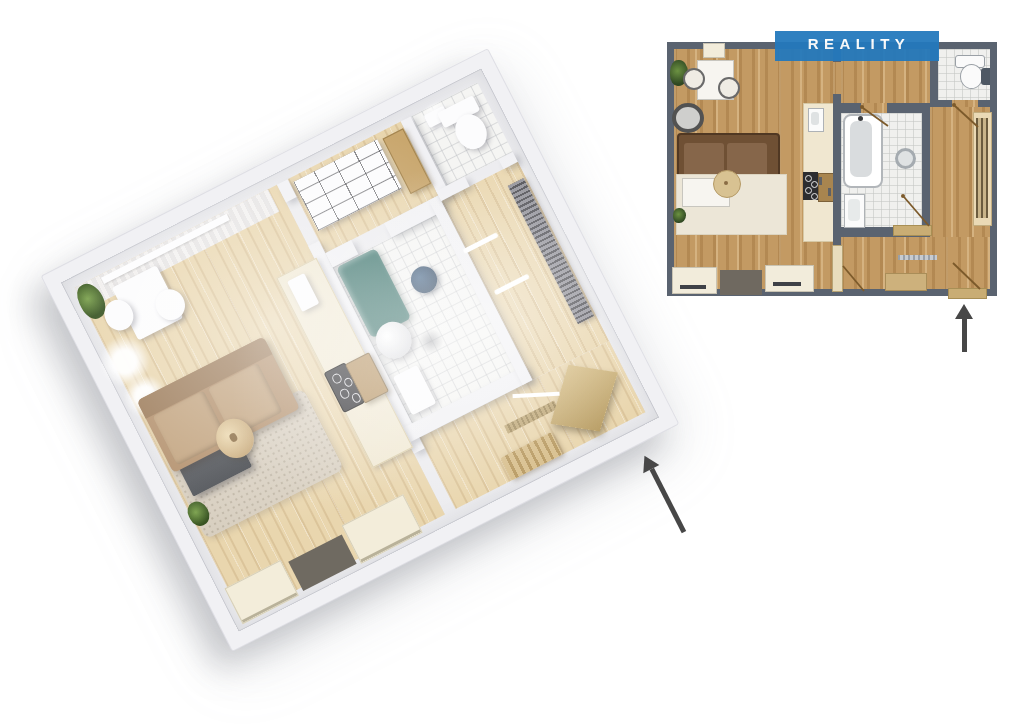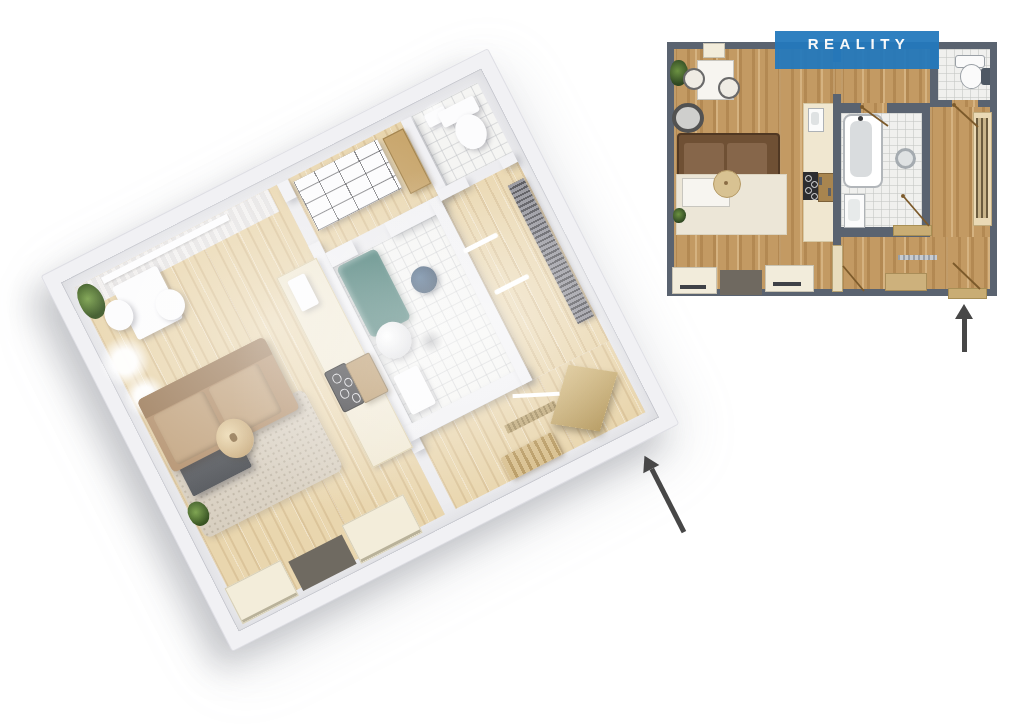--- a/index.html
+++ b/index.html
@@ -53,21 +53,21 @@
   .wall2{background:var(--wall-2d,#5a6370);}
   .box-w{background:#f7f5f0;border:1px solid #c8c6bf;}
   .win2{background:#f2ecdb;border:1px solid #c9c3b2;}
   .plant2d{background:radial-gradient(circle at 42% 42%,#6c9242,#2f4722 72%);border-radius:48% 52% 55% 45%;}
   .svg-overlay{position:absolute;left:0;top:0;pointer-events:none;}
 
   
   .logo{position:absolute;left:108px;top:-11px;width:164px;text-align:center;}
   .logo-mm{font-size:66px;font-weight:bold;letter-spacing:-5px;line-height:51px;height:52px;
     color:var(--logo-red,#d02129);opacity:.93;}
-  .logo-banner{height:38px;line-height:26px;background:var(--logo-blue,#2379bd);opacity:.94;
+  .logo-banner{height:30px;line-height:26px;background:var(--logo-blue,#2379bd);opacity:.94;
     color:var(--logo-text,#ffffff);font-weight:bold;font-size:15px;letter-spacing:5.5px;padding-left:4px;}
 
   
   .arrow{position:absolute;display:flex;flex-direction:column;align-items:center;}
   .arrow .head{width:0;height:0;border-left:9px solid transparent;border-right:9px solid transparent;
     border-bottom:15px solid var(--arrow,#474747);}
   .arrow .shaft{width:5px;flex:1;background:var(--arrow,#474747);}
   .arrow-2d{left:955px;top:304px;height:48px;width:18px;}
   .arrow-3d{left:654px;top:451px;height:86px;width:20px;transform:rotate(-27deg);}
 </style>

